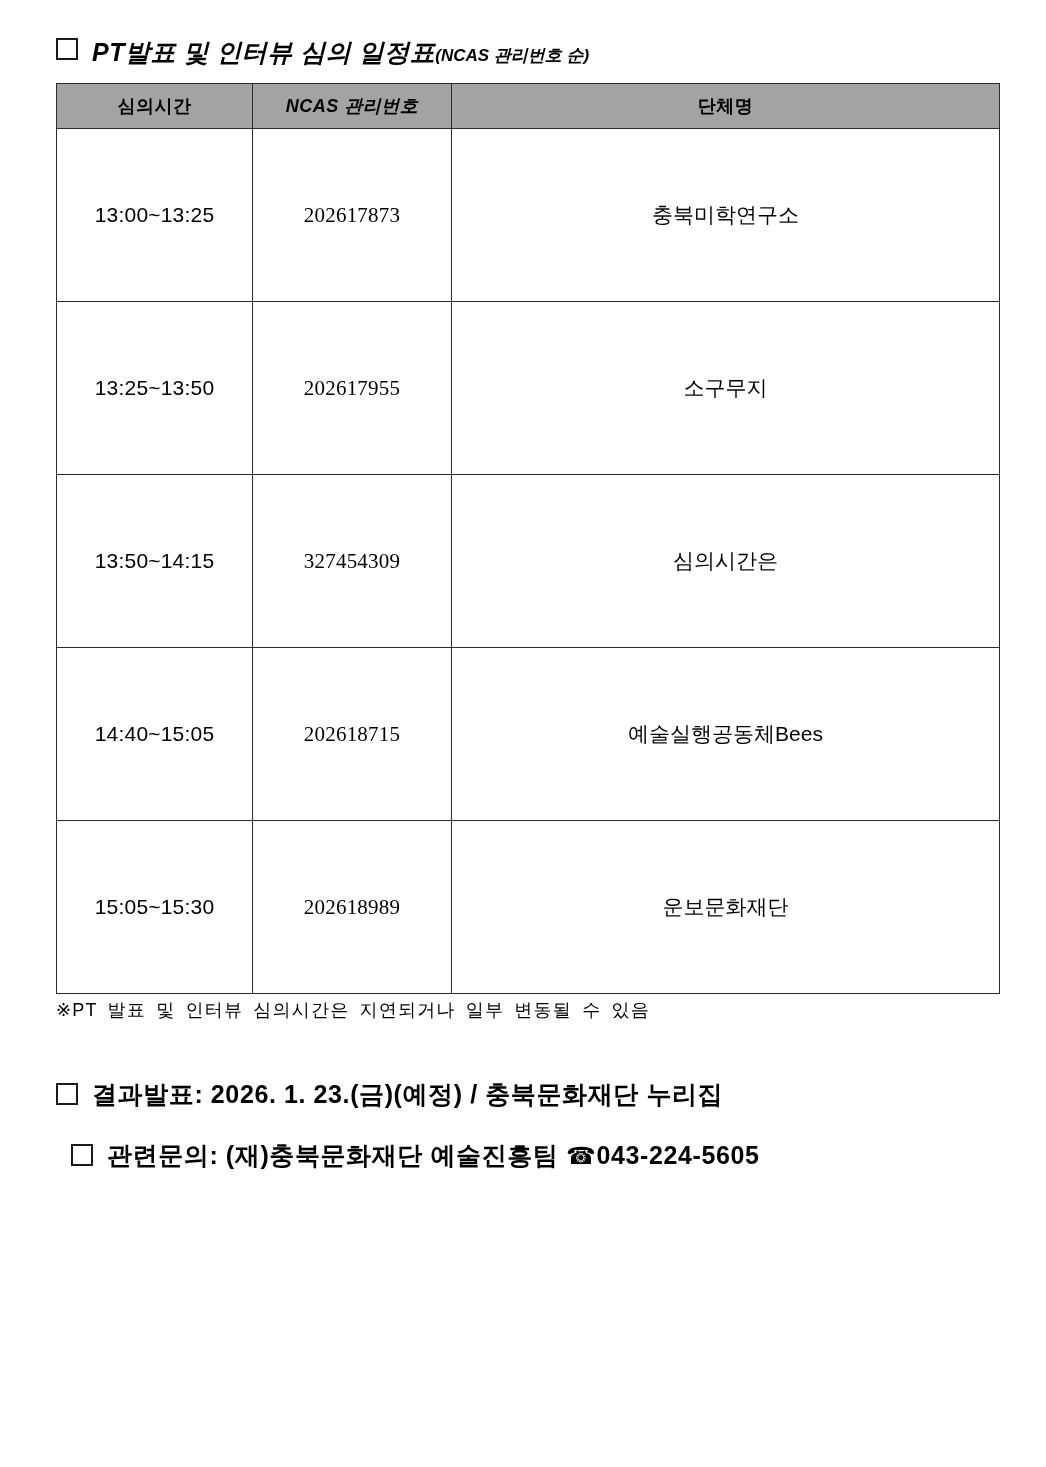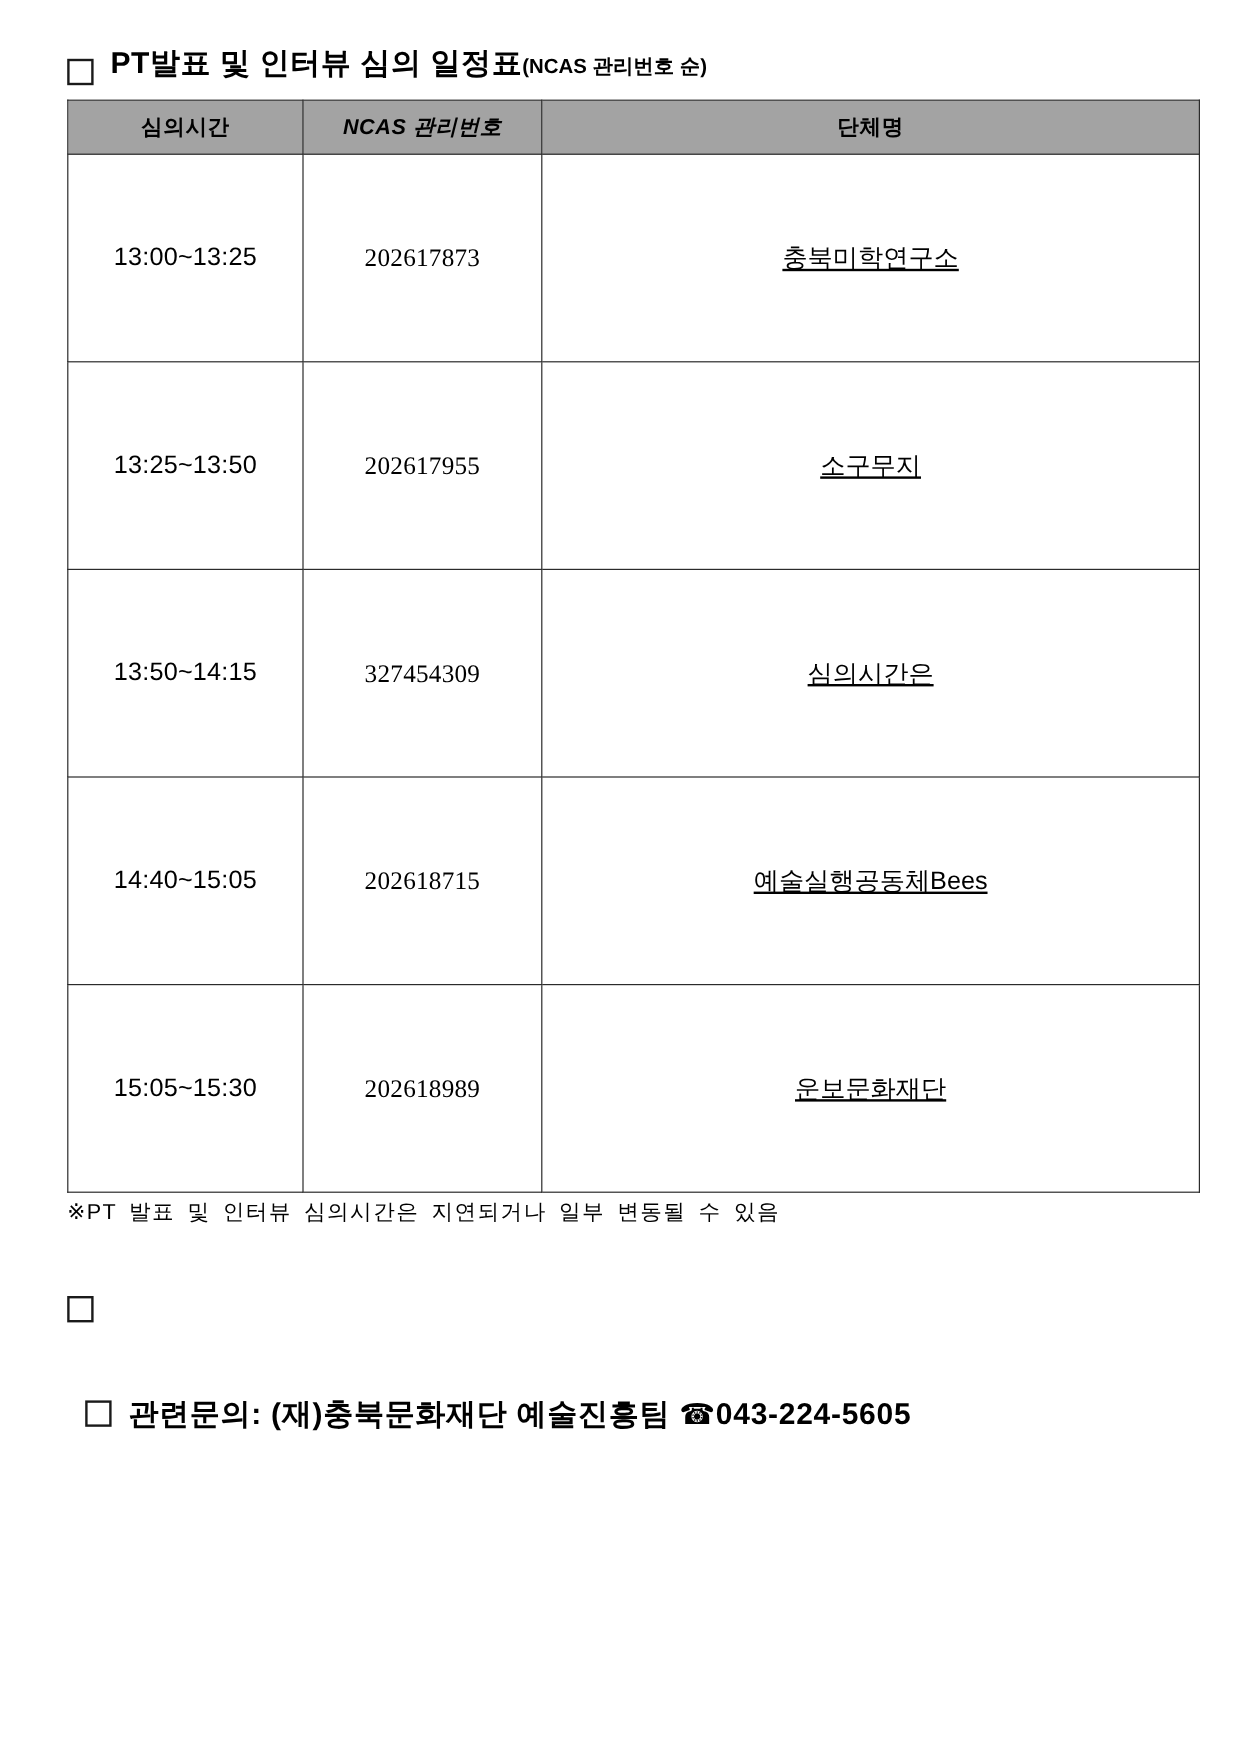--- a/index.html
+++ b/index.html
@@ -17,23 +17,24 @@
   }
   .page {
     box-sizing: border-box;
     padding: 28px 56px 0 56px;
     width: 1046px;
   }
 
   
   .head-line {
     display: flex;
-    align-items: flex-end;
+    align-items: flex-start;
     gap: 14px;
     margin: 8px 0 14px 0;
+    font-style: italic;
   }
   .checkbox {
     display: inline-block;
     width: 18px;
     height: 18px;
     border: 2px solid #1a1a1a;
     flex: 0 0 auto;
     position: relative;
     top: 2px;
   }
@@ -69,42 +70,42 @@
     height: 42px;
     font-size: 18px;
     font-weight: bold;
     letter-spacing: 0.5px;
   }
   table.schedule tbody td {
     height: 170px;
   }
   td.col-time { width: 193px; letter-spacing: 0.2px; }
   td.col-code { width: 196px; letter-spacing: 0.2px; font-family: Liberation Serif, serif; }
-  td.col-name { width: 545px; font-size: 18px; text-decoration: underline; }
+  td.col-name { width: 545px; font-size: 18px; }
 
   th.col-time { width: 193px; }
   th.col-code { width: 196px; font-style: italic; }
   th.col-name { width: 545px; }
 
   
   .note {
     font-size: 18px;
     margin: 4px 0 0 0;
     letter-spacing: 1.2px;
     word-spacing: 4px;
   }
 
   
   .foot-line {
     display: flex;
     align-items: baseline;
     gap: 14px;
     margin: 56px 0 0 0;
   }
-  .foot-line.second { margin-top: 62px; padding-left: 15px; }
+  .foot-line.second { margin-top: 28px; padding-left: 15px; }
   .foot-text {
     font-size: 25px;
     font-weight: bold;
     letter-spacing: 0.6px;
     white-space: nowrap;
   }
   .phone-glyph {
     font-size: 24px;
     font-weight: bold;
     line-height: 1;
@@ -154,20 +155,21 @@
         <td class="col-code">202618989</td>
         <td class="col-name">운보문화재단</td>
       </tr>
     </tbody>
   </table>
 
   <p class="note">※PT 발표 및 인터뷰 심의시간은 지연되거나 일부 변동될 수 있음</p>
 
   <div class="foot-line">
     <span class="checkbox"></span>
+    <span class="foot-text">결과발표: 2026. 1. 23.(금)(예정) / 충북문화재단 누리집</span>
   </div>
 
   <div class="foot-line second">
     <span class="checkbox"></span>
     <span class="foot-text"><span>관련문의: (재)충북문화재단 예술진흥팀</span>&nbsp;<span class="phone-glyph">☎</span><span>043-224-5605</span></span>
   </div>
 
 </div>
 
 </body></html>

